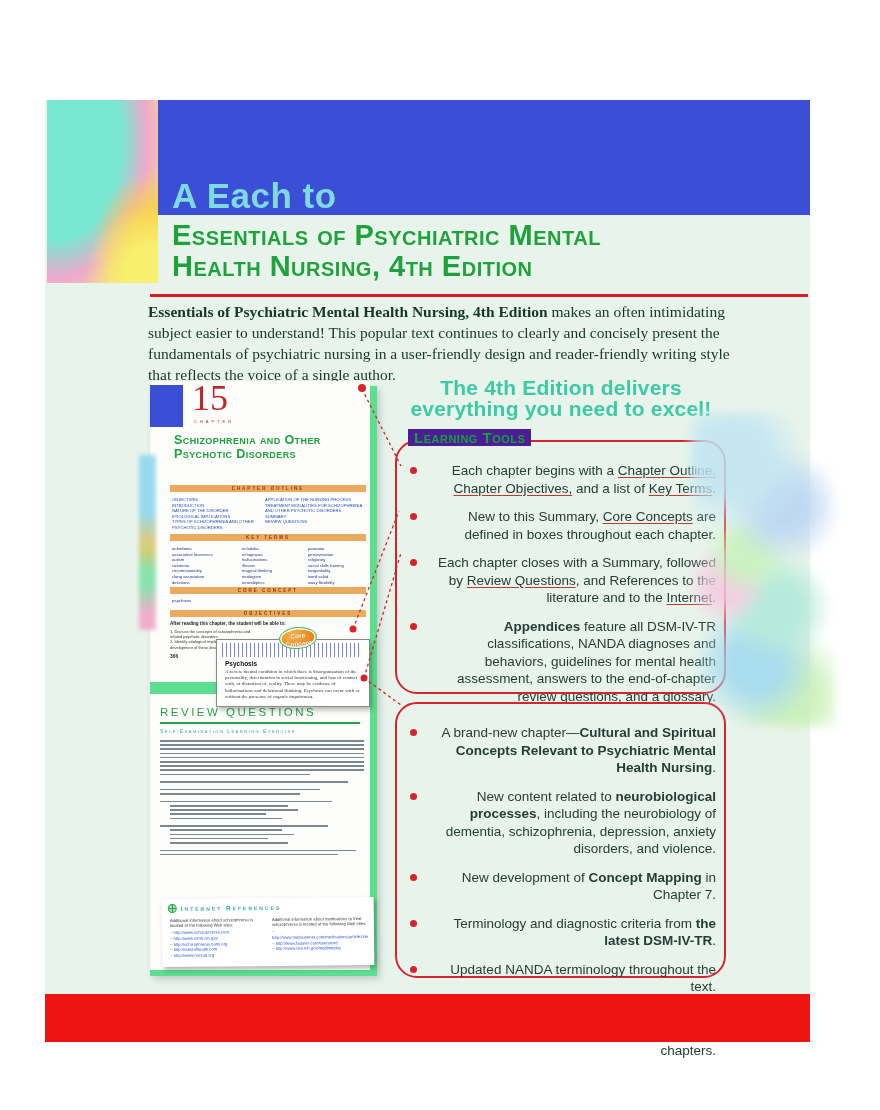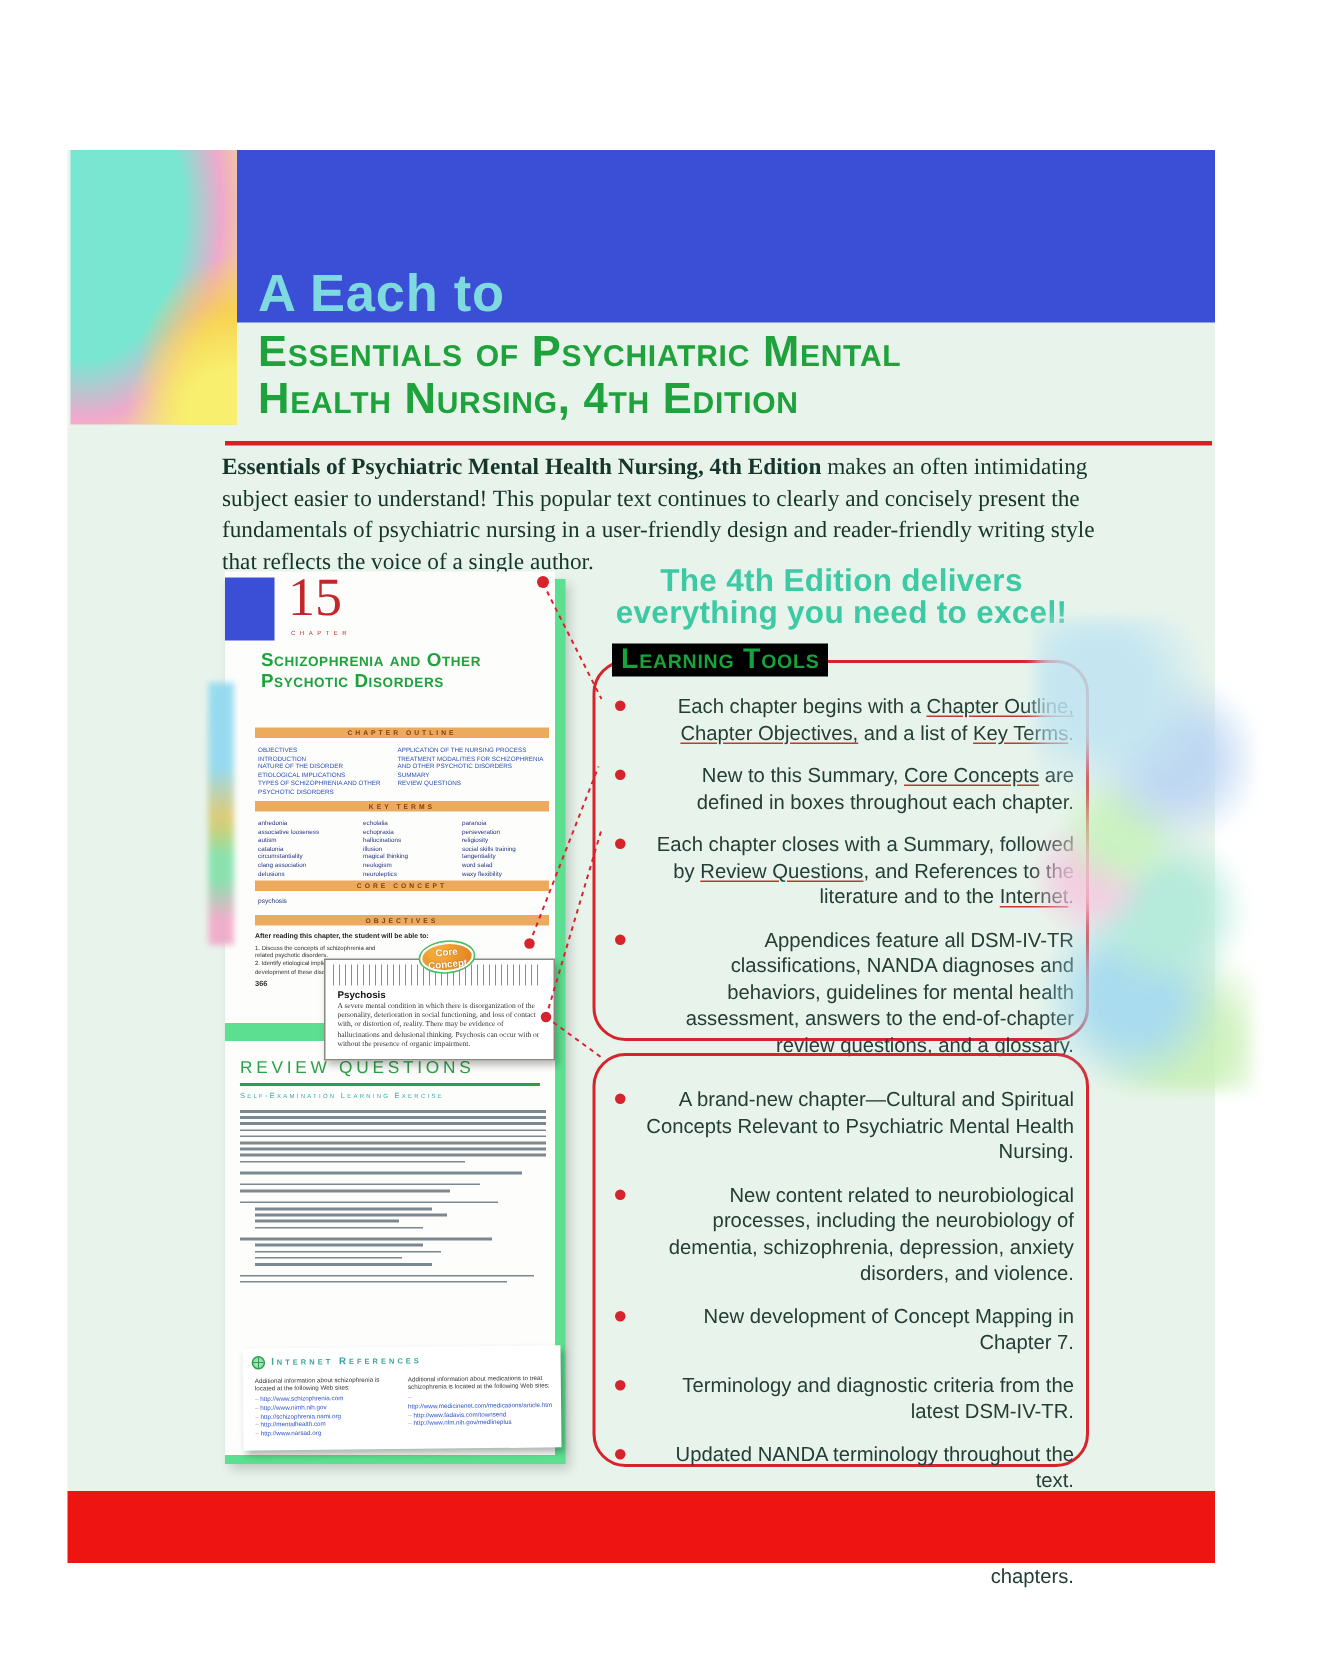--- a/index.html
+++ b/index.html
@@ -22,30 +22,30 @@
   .intro{left:148px;top:301px;width:600px;font-family:"Liberation Serif",serif;
     font-size:15.5px;line-height:21px;color:#16352c;}
   .intro b{font-weight:bold;}
   .headline{left:398px;top:377px;width:326px;text-align:center;font-size:21px;line-height:21px;
     font-weight:bold;color:#3cc9a4;letter-spacing:.2px;}
 
   
   .fbox{border:2.5px solid #d7232b;border-radius:22px;background:transparent;}
   .fbox-learning{left:395px;top:440px;width:327px;height:250px;}
   .fbox-state{left:395px;top:702px;width:327px;height:272px;}
-  .fbox-head{position:absolute;background:#000000;padding:0 6px;font-size:19px;font-weight:bold;
+  .fbox-head{position:absolute;background:#4c1d95;padding:0 6px;font-size:15px;font-weight:bold;
     color:#16a23c;font-variant-caps:small-caps;letter-spacing:.5px;white-space:nowrap;}
   .fbox-head.lt{left:408px;top:429px;}
   .fbox-head.st{left:408px;top:691px;}
   ul.fb{list-style:none;margin:0;padding:20px 8px 0 26px;text-align:right;}
   ul.fb li{position:relative;font-size:13.5px;line-height:17.5px;color:#243d37;margin-bottom:11px;}
   ul.fb li::before{content:"";position:absolute;left:-13px;top:5px;width:7px;height:7px;
     border-radius:50%;background:#d7232b;}
   ul.fb .u{text-decoration:underline;text-decoration-color:#c0392b;text-underline-offset:2px;}
-  ul.fb .b{font-weight:normal;}
+  ul.fb .b{font-weight:bold;}
 
   
   .mint-frame{left:150px;top:386px;width:227px;height:590px;background:#5cdf90;
     box-shadow:3px 3px 7px rgba(0,0,0,.18);}
   .bpage{background:#fdfefc;overflow:hidden;}
   .bpage1{left:150px;top:381px;width:220px;height:301px;}
   .bpage2{left:150px;top:694px;width:220px;height:276px;}
   .bluesq{left:0;top:4px;width:33px;height:42px;background:#3b4fd6;}
   .ch-num{left:42px;top:-4px;font-family:"Liberation Serif",serif;font-size:36px;color:#c3272b;}
   .ch-word{left:44px;top:38px;font-size:4px;letter-spacing:3px;color:#c3272b;}

